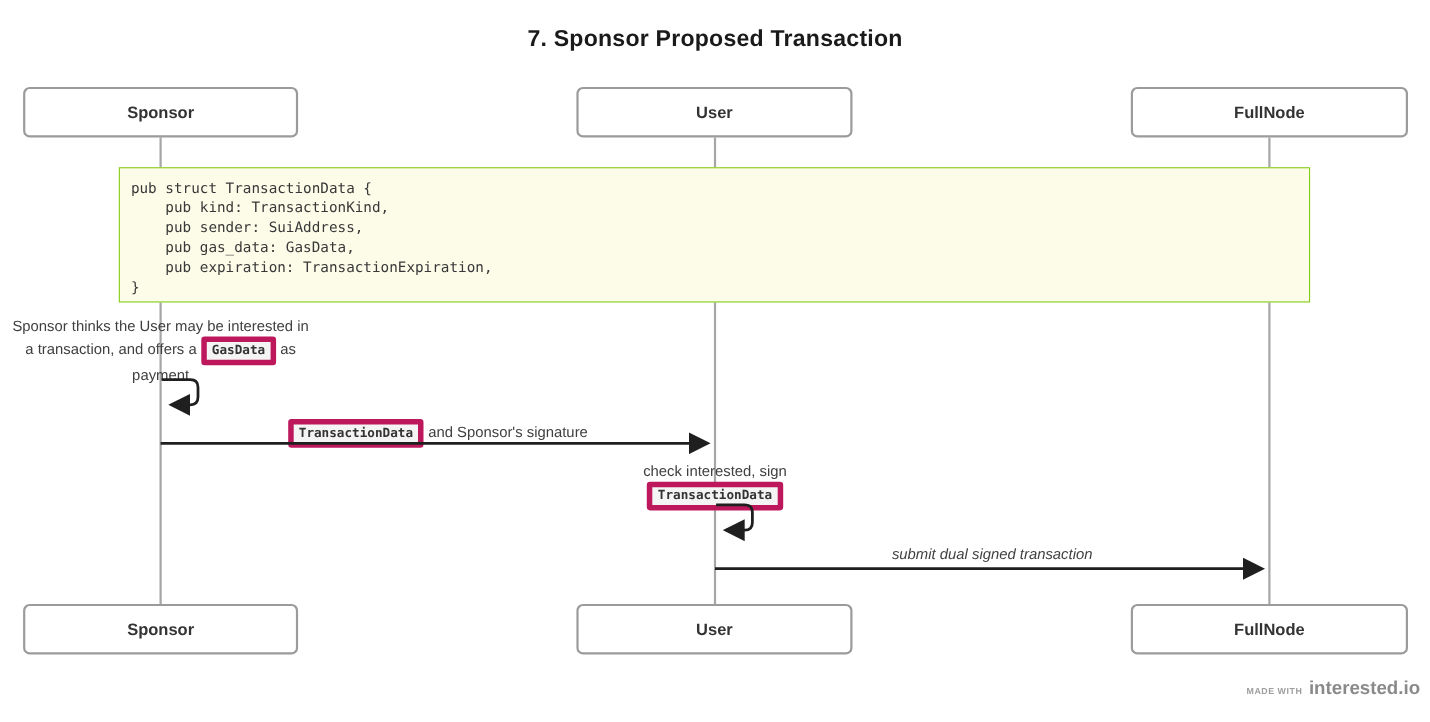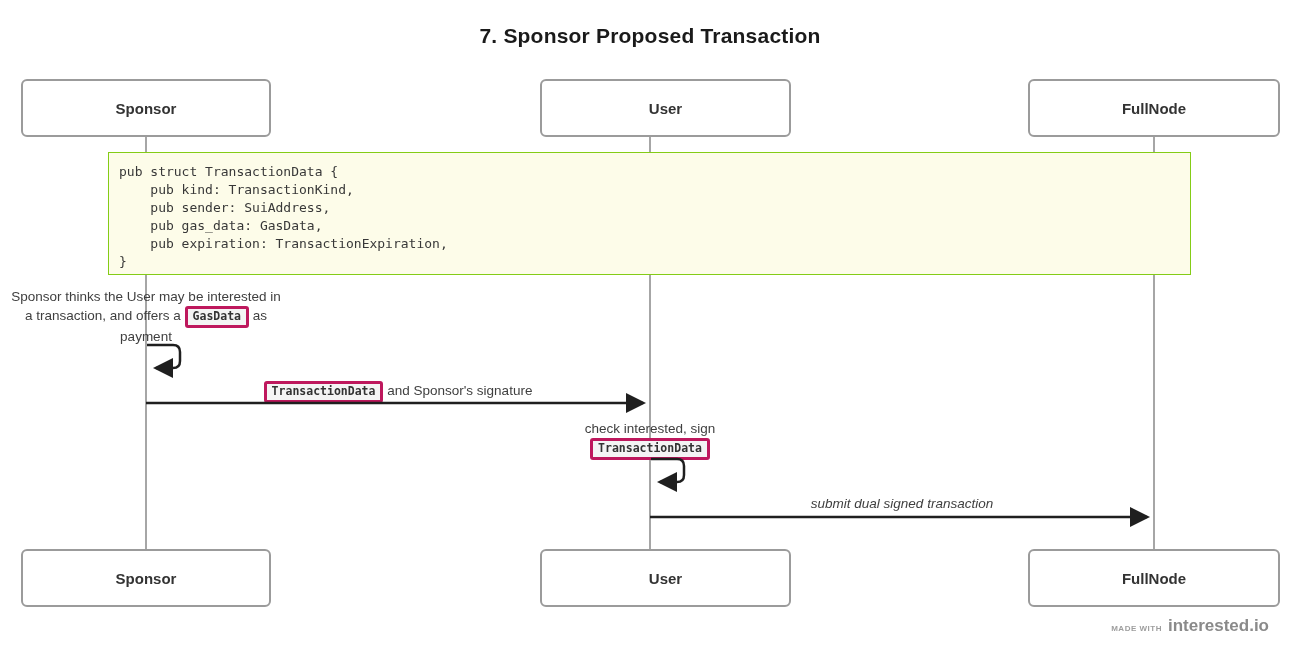--- a/index.html
+++ b/index.html
@@ -32,35 +32,35 @@
     width: 2px;
     height: 426px;
     background: #a6a6a6;
   }
   .lifeline.sponsor { left: 145px; }
   .lifeline.user    { left: 649px; }
   .lifeline.fullnode{ left: 1153px; }
 
   .actor-box {
     position: absolute;
-    height: 58px;
+    height: 46px;
     background: #ffffff;
     border: 2px solid #9b9b9b;
     border-radius: 6px;
     display: flex;
     align-items: center;
     justify-content: center;
     font-size: 15px;
     font-weight: 600;
     color: #333333;
   }
   .actor-box.row-top { top: 79px; }
   .actor-box.row-bottom { top: 549px; }
   .actor-box.col-sponsor { left: 21px;  width: 250px; }
-  .actor-box.col-user    { left: 524px; width: 251px; margin-left: 16px; }
+  .actor-box.col-user    { left: 524px; width: 251px; }
   .actor-box.col-fullnode{ left: 1028px; width: 252px; }
 
   .code-note {
     position: absolute;
     left: 108px;
     top: 152px;
     width: 1083px;
     height: 123px;
     background: #fdfce9;
     border: 1px solid #84cc16;
@@ -87,38 +87,38 @@
   .user-note-text    { left: 530px; top: 420px; width: 240px; }
   .arrow2-label      { left: 650px; top: 495px; width: 504px; font-style: italic; }
 
   .code-chip {
     display: inline-block;
     font-family: "DejaVu Sans Mono", "Liberation Mono", monospace;
     font-size: 11.5px;
     font-weight: bold;
     color: #333333;
     background: #f4f4f4;
-    border: 3px solid #be185d;
+    border: 5px solid #be185d;
     border-radius: 3px;
     padding: 0px 5px 1px 5px;
     line-height: 15px;
     vertical-align: baseline;
   }
 
   svg.arrows {
     position: absolute;
     left: 0; top: 0;
     width: 1300px;
     height: 656px;
     pointer-events: none;
   }
 
   .footer {
     position: absolute;
-    right: 31px;
+    right: 9px;
     top: 616px;
     display: flex;
     align-items: baseline;
     gap: 6px;
   }
   .footer .made-with {
     font-size: 8px;
     font-weight: bold;
     letter-spacing: 0.5px;
     color: #9e9e9e;

